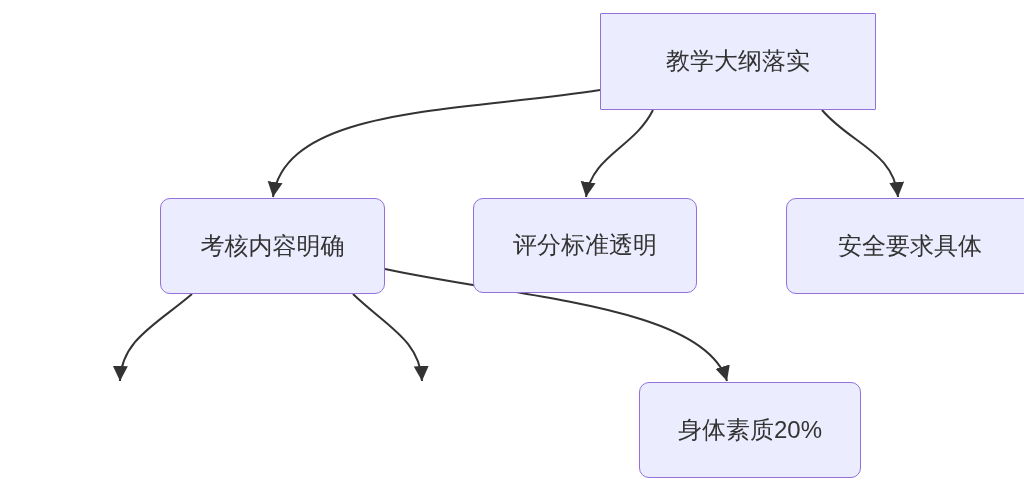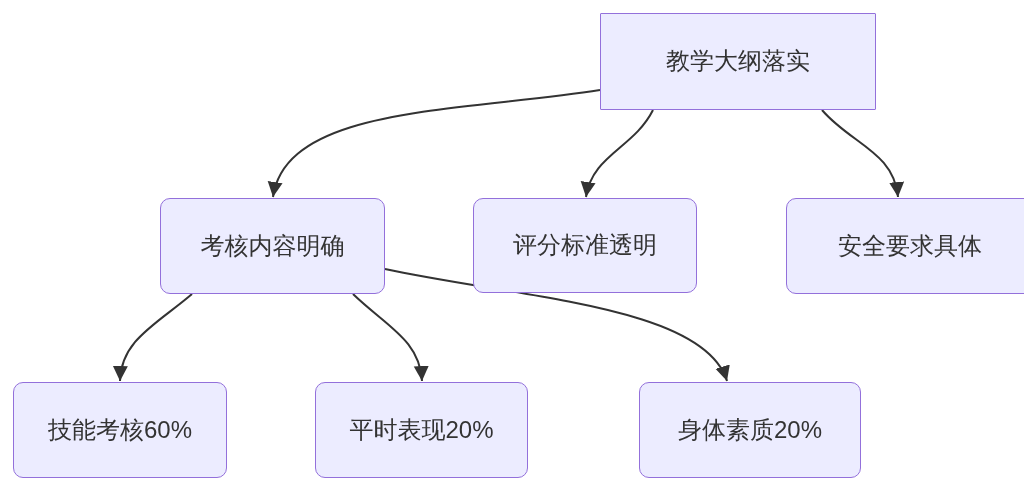--- a/index.html
+++ b/index.html
@@ -74,25 +74,19 @@
   </div>
 
   <div class="node rounded" id="node-scoring">
     <span>评分标准透明</span>
   </div>
 
   <div class="node rounded" id="node-safety">
     <span>安全要求具体</span>
   </div>
 
-  <div class="node rounded" id="node-skill">
-    <span>技能考核60%</span>
-  </div>
 
-  <div class="node rounded" id="node-daily">
-    <span>平时表现20%</span>
-  </div>
 
   <div class="node rounded" id="node-physical">
     <span>身体素质20%</span>
   </div>
 
 </div>
 
 </body></html>

